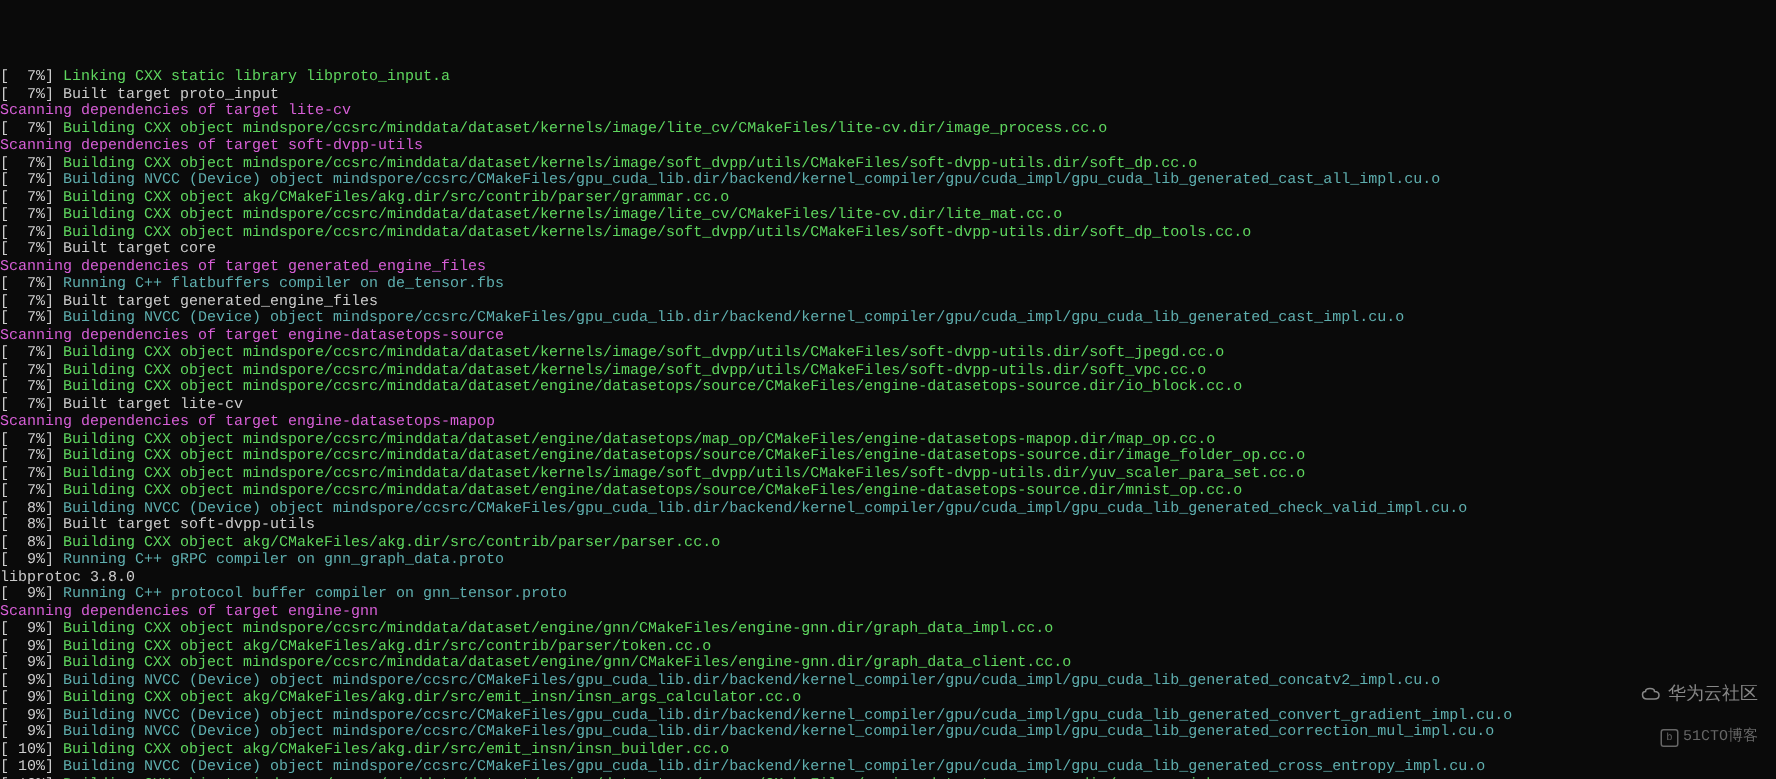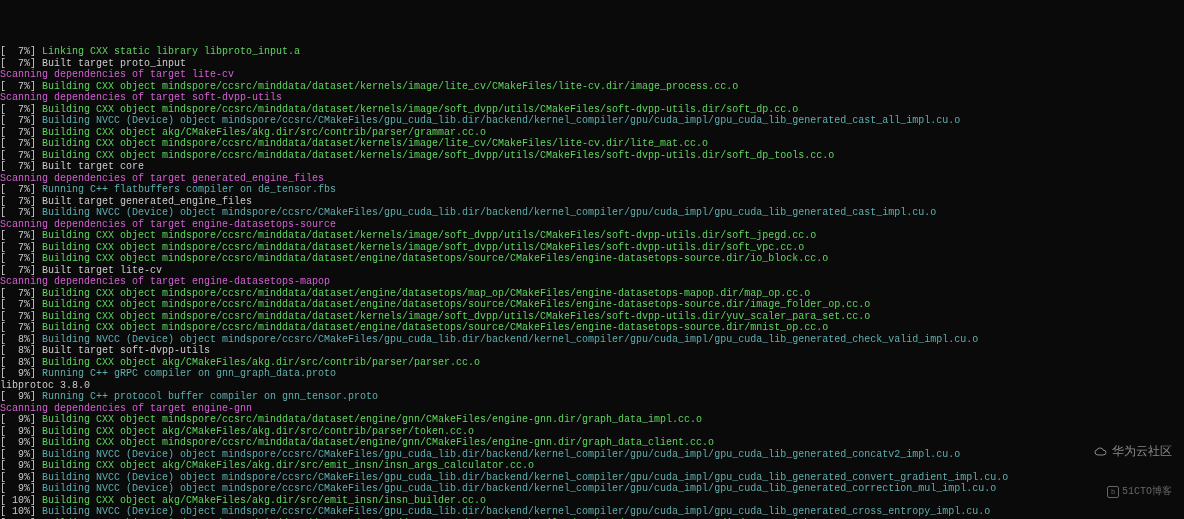--- a/index.html
+++ b/index.html
@@ -16,16 +16,16 @@
 <body>
 
 
 <div id="term"><div class="ln"><span class="pct">[  7%] </span><span class="green">Linking CXX static library libproto_input.a</span></div><div class="ln"><span class="pct">[  7%] </span><span class="white">Built target proto_input</span></div><div class="ln"><span class="magenta">Scanning dependencies of target lite-cv</span></div><div class="ln"><span class="pct">[  7%] </span><span class="green">Building CXX object mindspore/ccsrc/minddata/dataset/kernels/image/lite_cv/CMakeFiles/lite-cv.dir/image_process.cc.o</span></div><div class="ln"><span class="magenta">Scanning dependencies of target soft-dvpp-utils</span></div><div class="ln"><span class="pct">[  7%] </span><span class="green">Building CXX object mindspore/ccsrc/minddata/dataset/kernels/image/soft_dvpp/utils/CMakeFiles/soft-dvpp-utils.dir/soft_dp.cc.o</span></div><div class="ln"><span class="pct">[  7%] </span><span class="teal">Building NVCC (Device) object mindspore/ccsrc/CMakeFiles/gpu_cuda_lib.dir/backend/kernel_compiler/gpu/cuda_impl/gpu_cuda_lib_generated_cast_all_impl.cu.o</span></div><div class="ln"><span class="pct">[  7%] </span><span class="green">Building CXX object akg/CMakeFiles/akg.dir/src/contrib/parser/grammar.cc.o</span></div><div class="ln"><span class="pct">[  7%] </span><span class="green">Building CXX object mindspore/ccsrc/minddata/dataset/kernels/image/lite_cv/CMakeFiles/lite-cv.dir/lite_mat.cc.o</span></div><div class="ln"><span class="pct">[  7%] </span><span class="green">Building CXX object mindspore/ccsrc/minddata/dataset/kernels/image/soft_dvpp/utils/CMakeFiles/soft-dvpp-utils.dir/soft_dp_tools.cc.o</span></div><div class="ln"><span class="pct">[  7%] </span><span class="white">Built target core</span></div><div class="ln"><span class="magenta">Scanning dependencies of target generated_engine_files</span></div><div class="ln"><span class="pct">[  7%] </span><span class="teal">Running C++ flatbuffers compiler on de_tensor.fbs</span></div><div class="ln"><span class="pct">[  7%] </span><span class="white">Built target generated_engine_files</span></div><div class="ln"><span class="pct">[  7%] </span><span class="teal">Building NVCC (Device) object mindspore/ccsrc/CMakeFiles/gpu_cuda_lib.dir/backend/kernel_compiler/gpu/cuda_impl/gpu_cuda_lib_generated_cast_impl.cu.o</span></div><div class="ln"><span class="magenta">Scanning dependencies of target engine-datasetops-source</span></div><div class="ln"><span class="pct">[  7%] </span><span class="green">Building CXX object mindspore/ccsrc/minddata/dataset/kernels/image/soft_dvpp/utils/CMakeFiles/soft-dvpp-utils.dir/soft_jpegd.cc.o</span></div><div class="ln"><span class="pct">[  7%] </span><span class="green">Building CXX object mindspore/ccsrc/minddata/dataset/kernels/image/soft_dvpp/utils/CMakeFiles/soft-dvpp-utils.dir/soft_vpc.cc.o</span></div><div class="ln"><span class="pct">[  7%] </span><span class="green">Building CXX object mindspore/ccsrc/minddata/dataset/engine/datasetops/source/CMakeFiles/engine-datasetops-source.dir/io_block.cc.o</span></div><div class="ln"><span class="pct">[  7%] </span><span class="white">Built target lite-cv</span></div><div class="ln"><span class="magenta">Scanning dependencies of target engine-datasetops-mapop</span></div><div class="ln"><span class="pct">[  7%] </span><span class="green">Building CXX object mindspore/ccsrc/minddata/dataset/engine/datasetops/map_op/CMakeFiles/engine-datasetops-mapop.dir/map_op.cc.o</span></div><div class="ln"><span class="pct">[  7%] </span><span class="green">Building CXX object mindspore/ccsrc/minddata/dataset/engine/datasetops/source/CMakeFiles/engine-datasetops-source.dir/image_folder_op.cc.o</span></div><div class="ln"><span class="pct">[  7%] </span><span class="green">Building CXX object mindspore/ccsrc/minddata/dataset/kernels/image/soft_dvpp/utils/CMakeFiles/soft-dvpp-utils.dir/yuv_scaler_para_set.cc.o</span></div><div class="ln"><span class="pct">[  7%] </span><span class="green">Building CXX object mindspore/ccsrc/minddata/dataset/engine/datasetops/source/CMakeFiles/engine-datasetops-source.dir/mnist_op.cc.o</span></div><div class="ln"><span class="pct">[  8%] </span><span class="teal">Building NVCC (Device) object mindspore/ccsrc/CMakeFiles/gpu_cuda_lib.dir/backend/kernel_compiler/gpu/cuda_impl/gpu_cuda_lib_generated_check_valid_impl.cu.o</span></div><div class="ln"><span class="pct">[  8%] </span><span class="white">Built target soft-dvpp-utils</span></div><div class="ln"><span class="pct">[  8%] </span><span class="green">Building CXX object akg/CMakeFiles/akg.dir/src/contrib/parser/parser.cc.o</span></div><div class="ln"><span class="pct">[  9%] </span><span class="teal">Running C++ gRPC compiler on gnn_graph_data.proto</span></div><div class="ln"><span class="white">libprotoc 3.8.0</span></div><div class="ln"><span class="pct">[  9%] </span><span class="teal">Running C++ protocol buffer compiler on gnn_tensor.proto</span></div><div class="ln"><span class="magenta">Scanning dependencies of target engine-gnn</span></div><div class="ln"><span class="pct">[  9%] </span><span class="green">Building CXX object mindspore/ccsrc/minddata/dataset/engine/gnn/CMakeFiles/engine-gnn.dir/graph_data_impl.cc.o</span></div><div class="ln"><span class="pct">[  9%] </span><span class="green">Building CXX object akg/CMakeFiles/akg.dir/src/contrib/parser/token.cc.o</span></div><div class="ln"><span class="pct">[  9%] </span><span class="green">Building CXX object mindspore/ccsrc/minddata/dataset/engine/gnn/CMakeFiles/engine-gnn.dir/graph_data_client.cc.o</span></div><div class="ln"><span class="pct">[  9%] </span><span class="teal">Building NVCC (Device) object mindspore/ccsrc/CMakeFiles/gpu_cuda_lib.dir/backend/kernel_compiler/gpu/cuda_impl/gpu_cuda_lib_generated_concatv2_impl.cu.o</span></div><div class="ln"><span class="pct">[  9%] </span><span class="green">Building CXX object akg/CMakeFiles/akg.dir/src/emit_insn/insn_args_calculator.cc.o</span></div><div class="ln"><span class="pct">[  9%] </span><span class="teal">Building NVCC (Device) object mindspore/ccsrc/CMakeFiles/gpu_cuda_lib.dir/backend/kernel_compiler/gpu/cuda_impl/gpu_cuda_lib_generated_convert_gradient_impl.cu.o</span></div><div class="ln"><span class="pct">[  9%] </span><span class="teal">Building NVCC (Device) object mindspore/ccsrc/CMakeFiles/gpu_cuda_lib.dir/backend/kernel_compiler/gpu/cuda_impl/gpu_cuda_lib_generated_correction_mul_impl.cu.o</span></div><div class="ln"><span class="pct">[ 10%] </span><span class="green">Building CXX object akg/CMakeFiles/akg.dir/src/emit_insn/insn_builder.cc.o</span></div><div class="ln"><span class="pct">[ 10%] </span><span class="teal">Building NVCC (Device) object mindspore/ccsrc/CMakeFiles/gpu_cuda_lib.dir/backend/kernel_compiler/gpu/cuda_impl/gpu_cuda_lib_generated_cross_entropy_impl.cu.o</span></div><div class="ln"><span class="pct">[ 10%] </span><span class="green">Building CXX object mindspore/ccsrc/minddata/dataset/engine/datasetops/map_op/CMakeFiles/engine-datasetops-mapop.dir/cpu_map_job.cc.o</span></div></div>
 
 
 <div class="wm">
   <span><svg width="14" height="10" viewBox="0 0 14 10">
         <path d="M4 8 Q1 8 1 5 Q1 3 3 3 Q3 1 6 1 Q9 1 9 3 Q12 3 12 5.5 Q12 8 9 8 Z" fill="none" stroke="#888" stroke-width="1"></path>
       </svg></span><span>华为云社区</span>
-  <div style="text-align:right;color:#666;font-size:10px;margin-top:15px"><span style="display:inline-block;width:10px;height:10px;border:1px solid #666;border-radius:2px;font-size:7px;line-height:10px;text-align:center;margin-right:3px">b</span><span>51CTO博客</span></div>
+  <div style="text-align:right;color:#666;font-size:10px;margin-top:4px"><span style="display:inline-block;width:10px;height:10px;border:1px solid #666;border-radius:2px;font-size:7px;line-height:10px;text-align:center;margin-right:3px">b</span><span>51CTO博客</span></div>
 </div>
 
 
 
 </body></html>

